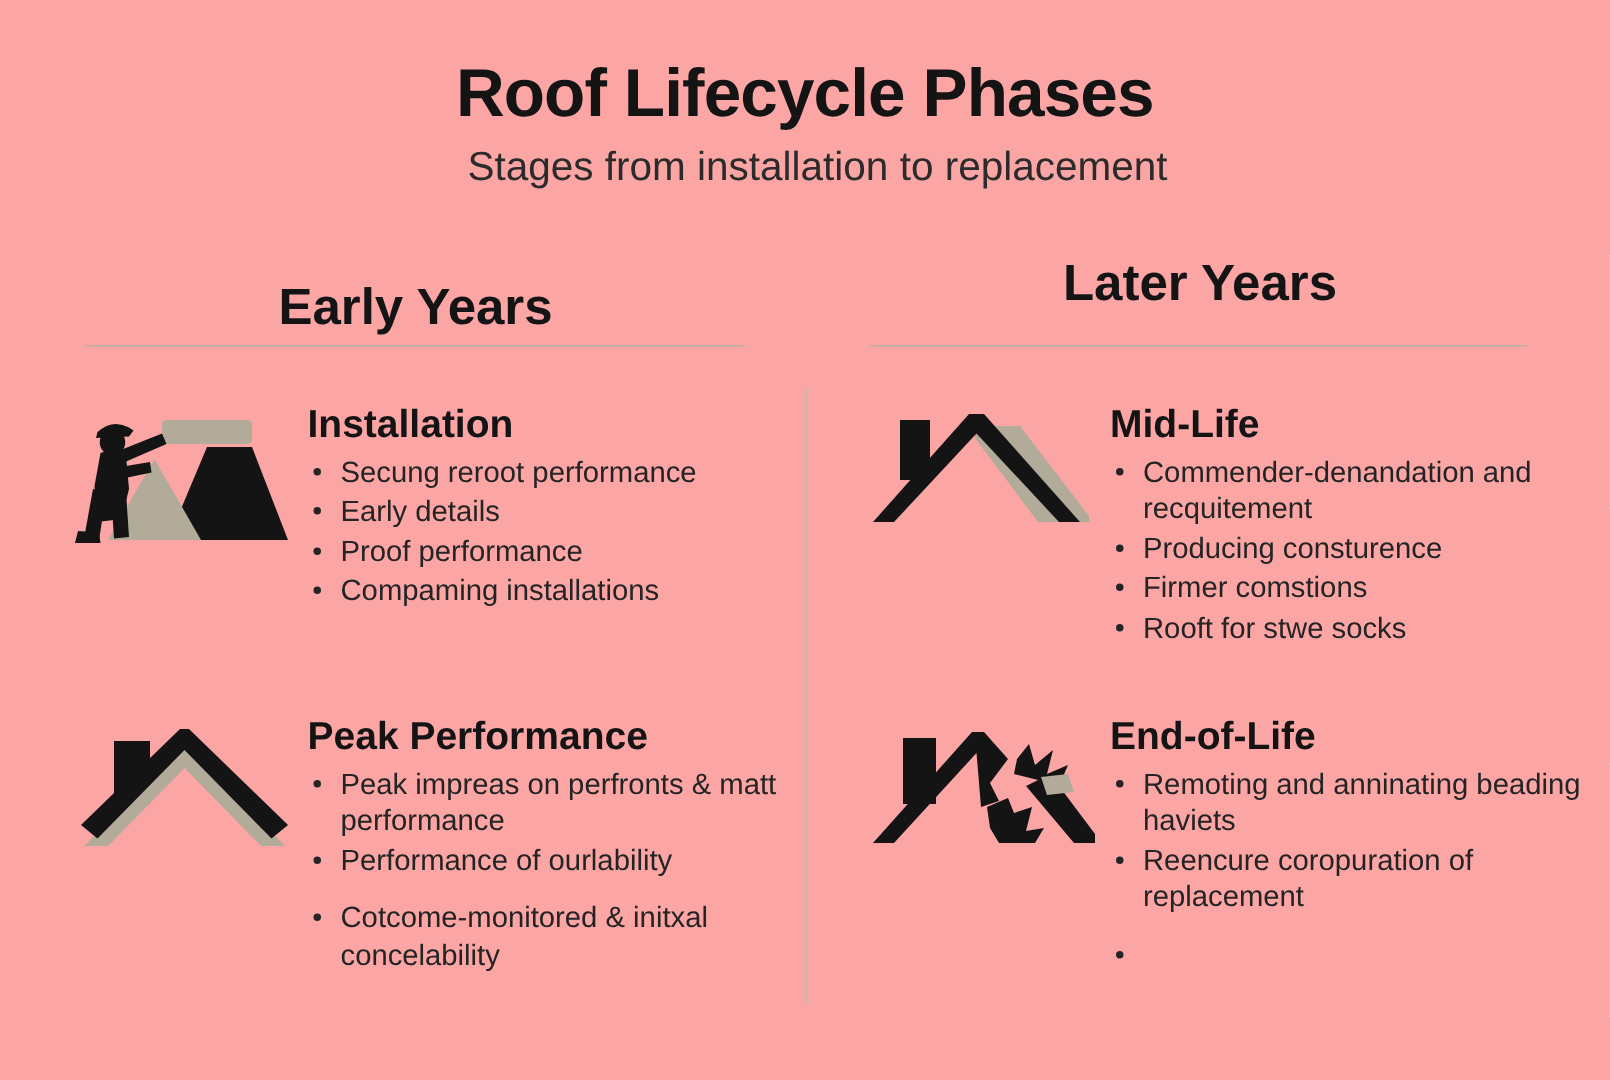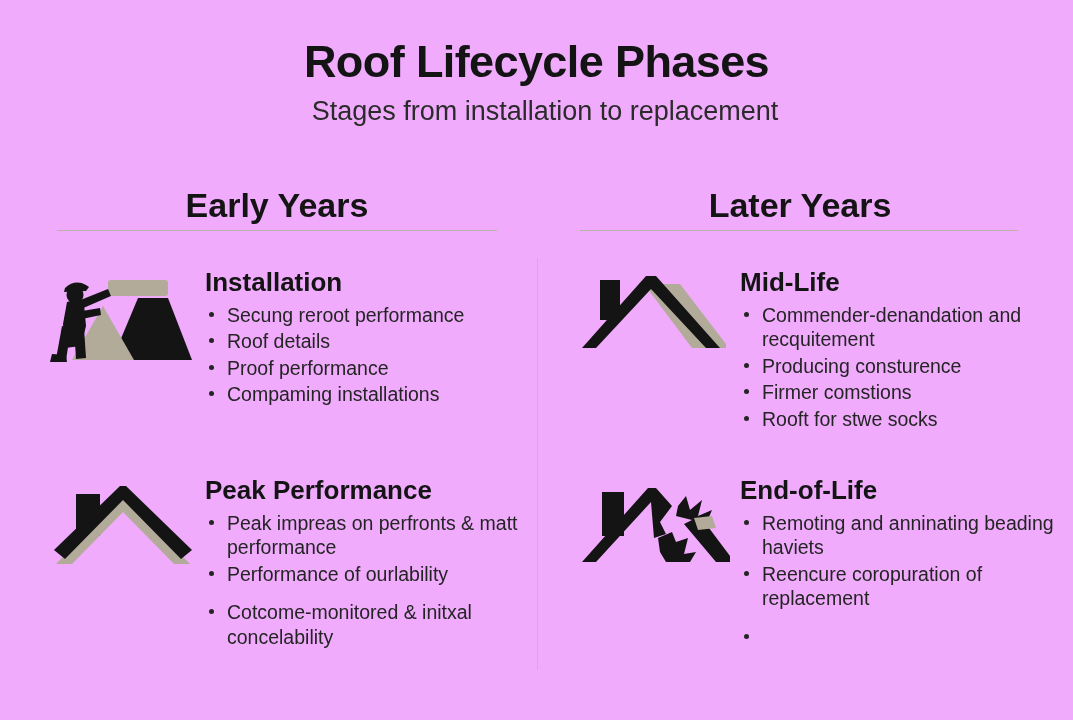--- a/index.html
+++ b/index.html
@@ -16,21 +16,21 @@
     overflow: hidden;
     position: relative;
   }
 
   .infographic {
     position: absolute;
     left: 0;
     top: 0;
     width: 1073px;
     height: 720px;
-    background: #f0abfc;
+    background: #fca5a5;
   }
 
   
   .header {
     position: absolute;
     left: 0;
     top: 38px;
     width: 1073px;
     text-align: center;
   }
@@ -52,21 +52,21 @@
 
   
   .col-heading {
     position: absolute;
     font-size: 34px;
     font-weight: bold;
     color: #141414;
     text-align: center;
   }
   .col-heading.left  { left: 57px;  top: 186px; width: 440px; }
-  .col-heading.right { left: 580px; top: 186px; width: 440px; }
+  .col-heading.right { left: 580px; top: 170px; width: 440px; }
 
   .heading-rule {
     position: absolute;
     height: 1px;
     background: #b9b3a6;
     top: 230px;
   }
   .heading-rule.left  { left: 57px;  width: 440px; }
   .heading-rule.right { left: 580px; width: 438px; }
 
@@ -184,21 +184,21 @@
           <path d="M24 60 l10 0 2 30 -10 1 z"></path>
 
           <path d="M2 86 l14 1 1 7 -17 0 z"></path>
         </g>
       </svg>
     </div>
     <div class="phase-body">
       <div class="phase-title">Installation</div>
       <ul class="bullets">
         <li><span class="dot"></span><span>Secung reroot performance</span></li>
-        <li><span class="dot"></span><span>Roof details</span></li>
+        <li><span class="dot"></span><span>Early details</span></li>
         <li><span class="dot"></span><span>Proof performance</span></li>
         <li><span class="dot"></span><span>Compaming installations</span></li>
       </ul>
     </div>
   </div>
 
   <div class="phase" id="phase-peak">
     <div class="phase-icon">
       <svg class="icon-art" width="145" height="95" viewBox="0 0 145 95" aria-hidden="true">
 

